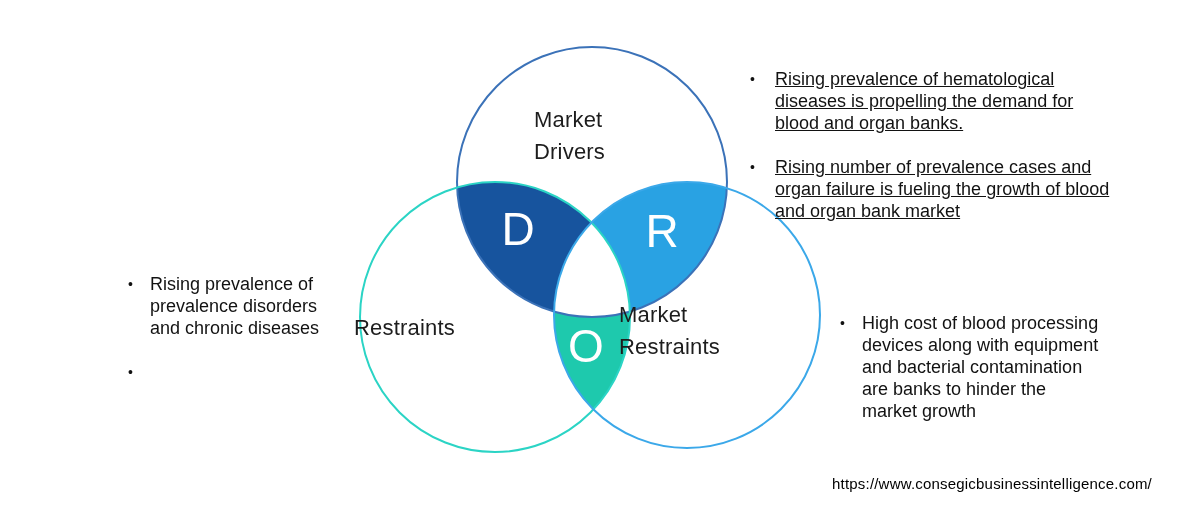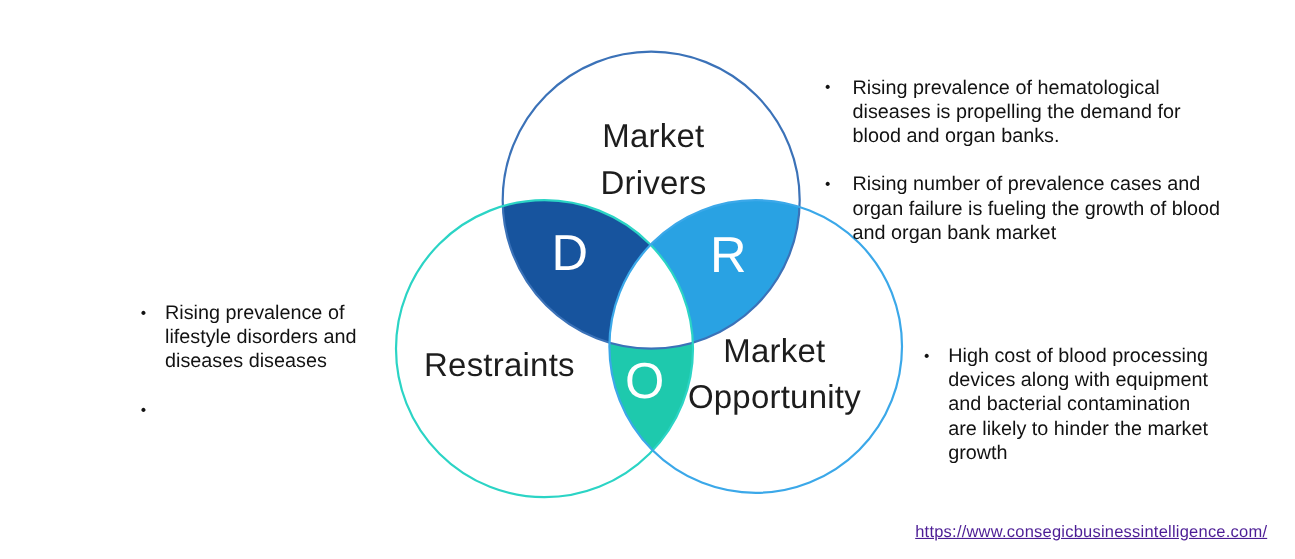--- a/index.html
+++ b/index.html
@@ -11,23 +11,23 @@
     width: 1177px;
     height: 508px;
     background: #ffffff;
     overflow: hidden;
   }
 
   .venn-svg { position: absolute; left: 0; top: 0; }
 
   .circle-label {
     position: absolute;
-    text-align: center;
-    font-size: 30px;
-    line-height: 42px;
+    text-align: left;
+    font-size: 22px;
+    line-height: 32px;
     color: #1d1d1d;
     letter-spacing: 0.2px;
   }
   .overlap-letter {
     position: absolute;
     width: 64px;
     height: 58px;
     display: flex;
     align-items: center;
     justify-content: center;
@@ -51,35 +51,34 @@
     line-height: 22px;
   }
   .bullet-text { flex: 0 0 auto; }
 
   .list-opportunity { left: 128px; top: 273px; }
   .list-opportunity .bullet-glyph { width: 22px; }
   .list-opportunity .bullet-text { width: 192px; }
 
   .list-drivers { left: 750px; top: 68px; }
   .list-drivers .bullet-glyph { width: 25px; }
-  .list-drivers .bullet-text { width: 345px; }
+  .list-drivers .bullet-text { width: 345px; text-decoration: underline; }
 
   .list-restraints { left: 840px; top: 312px; }
   .list-restraints .bullet-glyph { width: 22px; }
   .list-restraints .bullet-text { width: 243px; }
 
   .footer-url {
     position: absolute;
     right: 25px;
     top: 474px;
     font-size: 15px;
     line-height: 20px;
-    color: #4c1d95;
+    color: #000000;
     letter-spacing: 0.2px;
-    text-decoration: underline;
   }
 </style>
 </head>
 <body>
 
 <div class="canvas">
 
   <svg class="venn-svg" width="1177" height="508" viewBox="0 0 1177 508">
     <defs>
       <clipPath id="clipTop">
@@ -101,49 +100,49 @@
       <circle cx="592" cy="182" r="135" clip-path="url(#clipRight)" fill="#ffffff"></circle>
     </g>
 
     <circle cx="592" cy="182" r="135" fill="none" stroke-width="2" stroke="#3b72b8"></circle>
     <circle cx="495" cy="317" r="135" fill="none" stroke-width="2" stroke="#2bd4c5"></circle>
     <circle cx="687" cy="315" r="133" fill="none" stroke-width="2" stroke="#3ba8e9"></circle>
   </svg>
 
   <div class="circle-label" style="left:534px; top:104px; width:120px;">Market Drivers</div>
   <div class="circle-label" style="left:354px; top:312px; width:200px;">Restraints</div>
-  <div class="circle-label" style="left:619px; top:299px; width:170px;">Market Opportunity</div>
+  <div class="circle-label" style="left:619px; top:299px; width:170px;">Market Restraints</div>
 
   <div class="overlap-letter" style="left:486px; top:200px;">D</div>
   <div class="overlap-letter" style="left:630px; top:202px;">R</div>
   <div class="overlap-letter" style="left:554px; top:317px;">O</div>
 
   <div class="bullet-list list-opportunity">
     <div class="bullet-item">
       <span class="bullet-glyph">•</span>
-      <span class="bullet-text">Rising prevalence of lifestyle disorders and diseases diseases</span>
+      <span class="bullet-text">Rising prevalence of prevalence disorders and chronic diseases</span>
     </div>
     <div class="bullet-item">
       <span class="bullet-glyph">•</span>
     </div>
   </div>
 
   <div class="bullet-list list-drivers">
     <div class="bullet-item">
       <span class="bullet-glyph">•</span>
       <span class="bullet-text">Rising prevalence of hematological diseases is propelling the demand for blood and organ banks.</span>
     </div>
     <div class="bullet-item">
       <span class="bullet-glyph">•</span>
       <span class="bullet-text">Rising number of prevalence cases and organ failure is fueling the growth of blood and organ bank market</span>
     </div>
   </div>
 
   <div class="bullet-list list-restraints">
     <div class="bullet-item">
       <span class="bullet-glyph">•</span>
-      <span class="bullet-text">High cost of blood processing devices along with equipment and bacterial contamination are likely to hinder the market growth</span>
+      <span class="bullet-text">High cost of blood processing devices along with equipment and bacterial contamination are banks to hinder the market growth</span>
     </div>
   </div>
 
   <div class="footer-url">https://www.consegicbusinessintelligence.com/</div>
 
 </div>
 
 </body></html>

